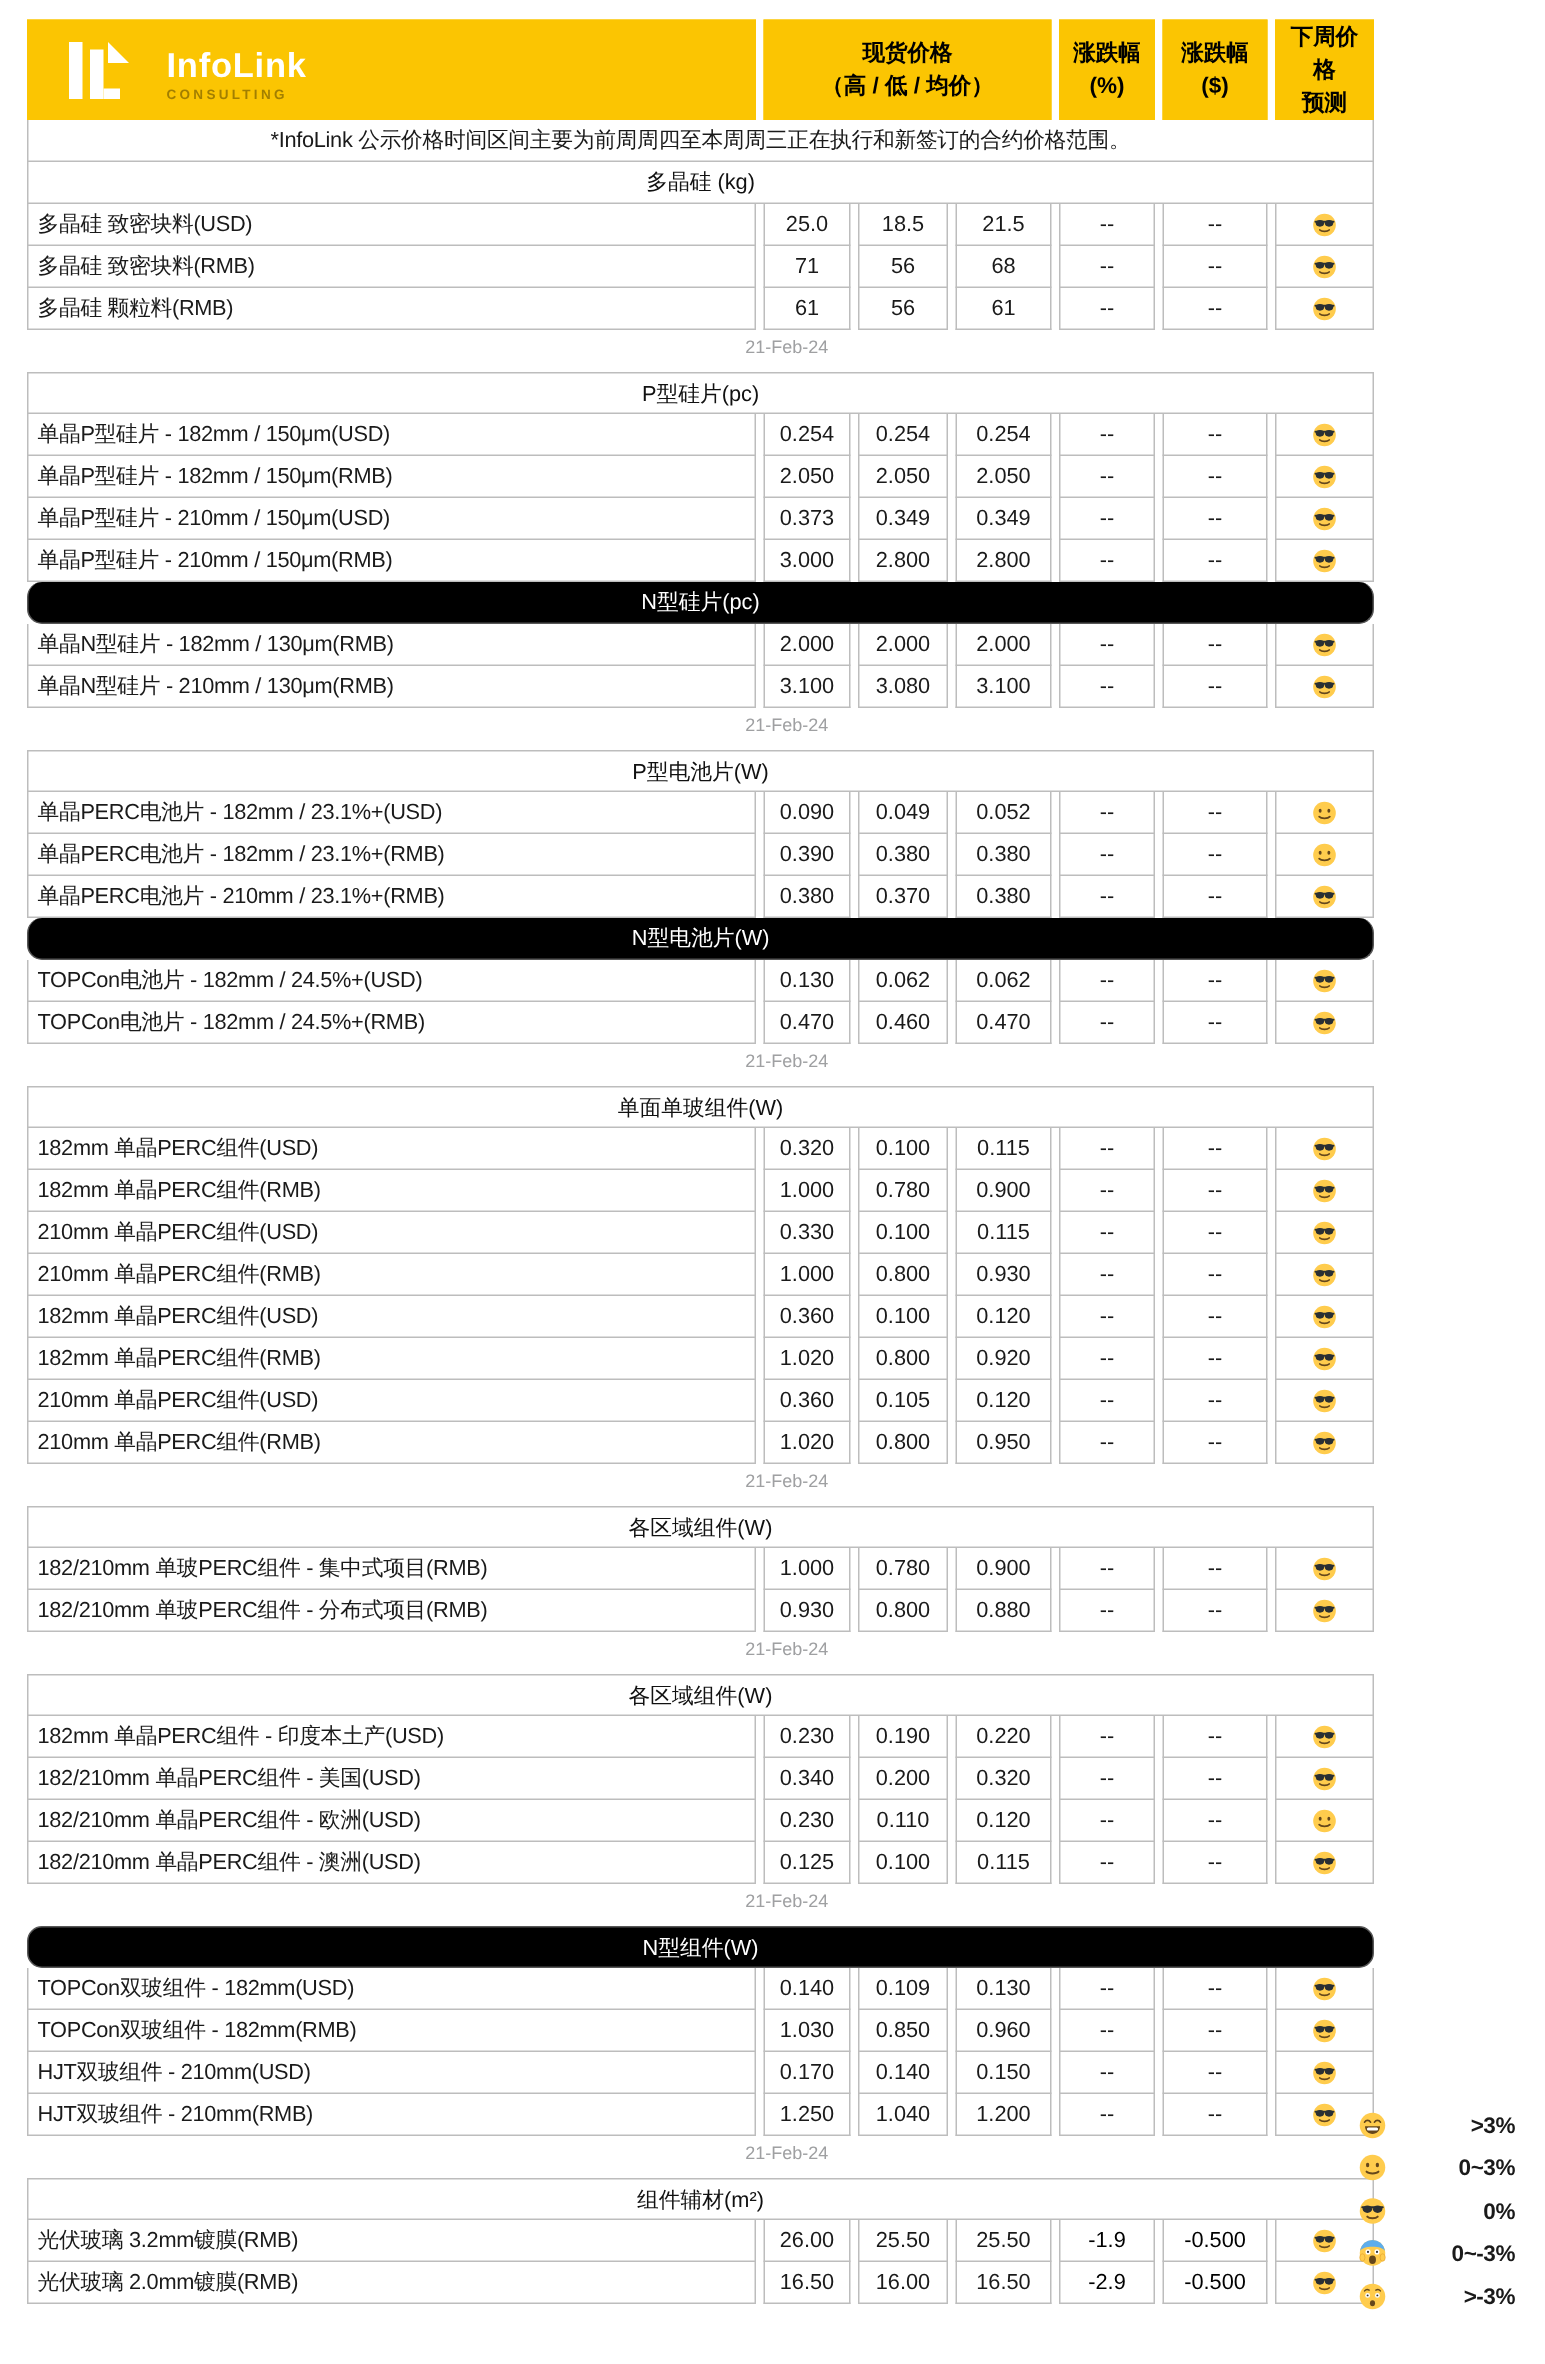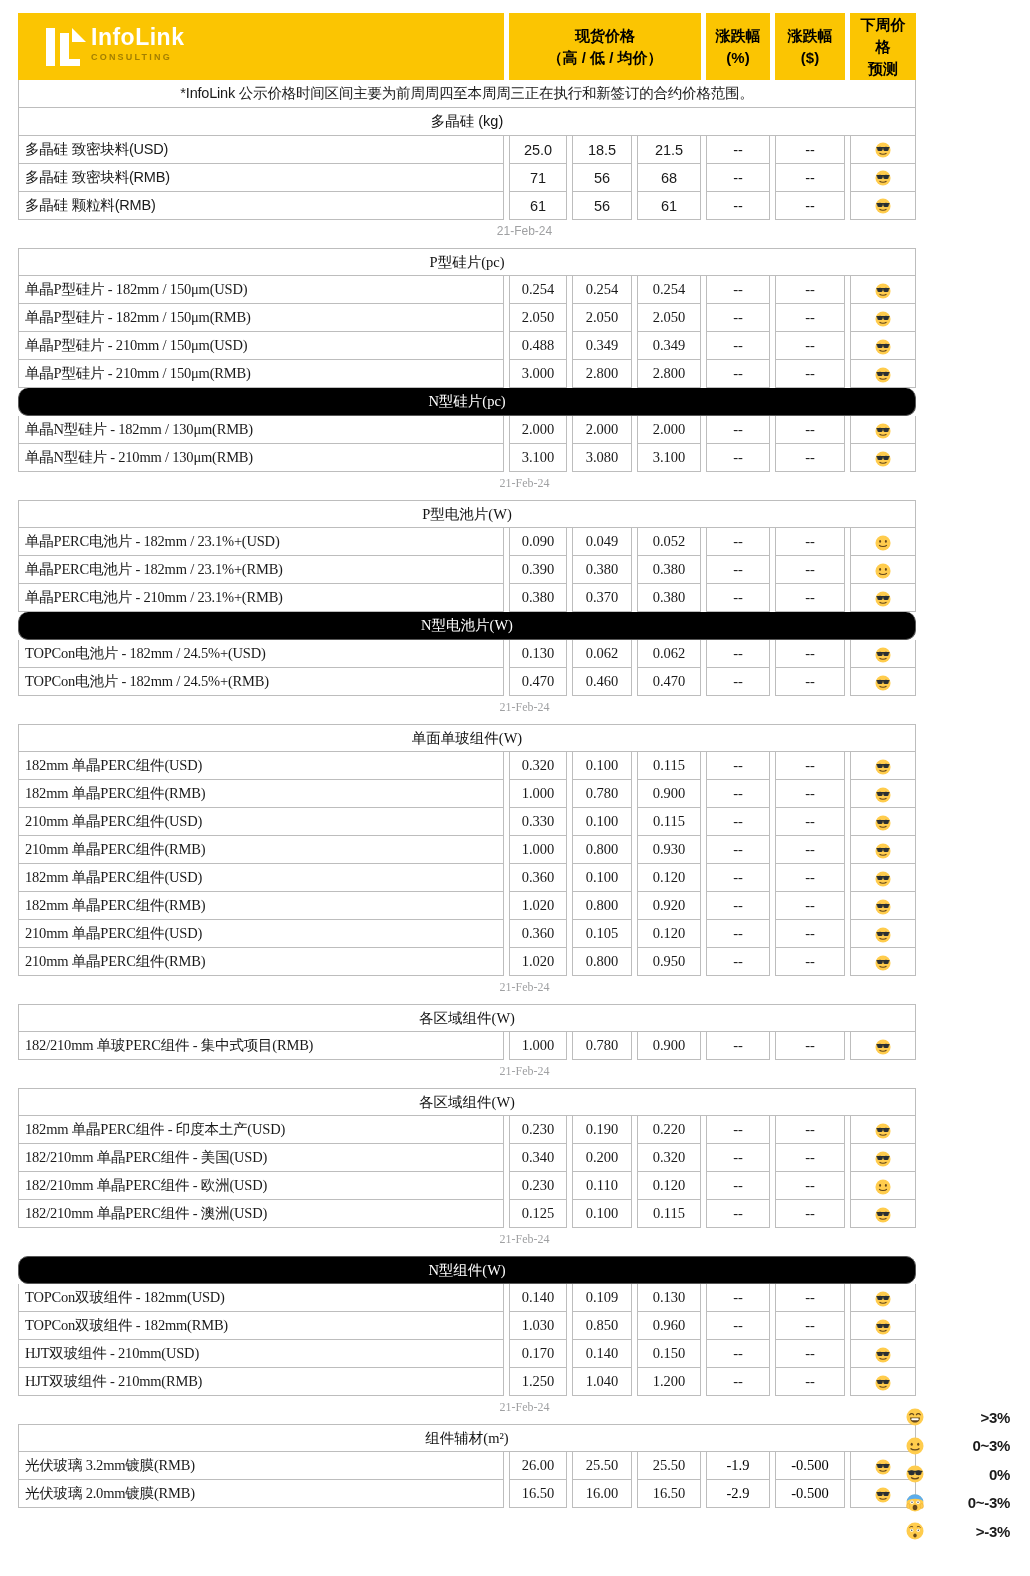--- a/index.html
+++ b/index.html
@@ -59,21 +59,21 @@
     border-color: #fbc502;
     height: 66px;
     font-weight: 700;
     font-size: 15px;
     line-height: 1.45;
     text-align: center;
     color: #000;
     white-space: normal;
   }
   th.logo-cell { text-align: left !important; padding-left: 26px !important; }
-  .brand { display: flex; align-items: flex-start; gap: 0; }
+  .brand { display: flex; align-items: flex-end; gap: 20px; }
   .brand-text { display: flex; flex-direction: column; line-height: 1; }
   .brand-name { color: #fff; font-size: 23px; font-weight: 700; letter-spacing: 0.5px; }
   .brand-sub { color: rgba(90, 70, 0, 0.55); font-size: 9px; font-weight: 700; letter-spacing: 2.2px; margin-top: 4px; }
 
   td.note-cell {
     text-align: center;
     font-weight: 700;
     font-size: 14.5px;
     height: 31px;
     letter-spacing: -0.2px;
@@ -81,21 +81,21 @@
   }
 
   .date {
     color: #9fa0a2;
     font-size: 12px;
     line-height: 14px;
     margin: 4px 0 0 1px;
     height: 14px;
     text-align: center;
   }
-  .block { margin-bottom: 10px; font-family: Liberation Serif, serif; }
+  .block { margin-bottom: 10px; }
   #first-block-date { margin-bottom: 10px; }
 
   .emo { width: 16px; height: 16px; display: inline-block; vertical-align: middle; }
 
   
   .legend {
     position: absolute;
     top: 1408px;
     left: 906px;
     width: 104px;
@@ -268,21 +268,21 @@
                   <circle cx="18" cy="18" r="17" fill="#FFCC4D"></circle>
                   <rect x="3" y="11.5" width="30" height="3" rx="1.5" fill="#292F33"></rect>
                   <ellipse cx="11.2" cy="15.5" rx="6.2" ry="5" fill="#292F33"></ellipse>
                   <ellipse cx="24.8" cy="15.5" rx="6.2" ry="5" fill="#292F33"></ellipse>
                   <path d="M11 25.5c2.5 2.8 11.5 2.8 14 0" stroke="#65471B" stroke-width="2.6" fill="none" stroke-linecap="round"></path>
                 </svg></td>
   </tr>
 
   <tr>
     <td class="label">单晶P型硅片 - 210mm / 150μm(USD)</td>
-    <td class="num">0.488</td>
+    <td class="num">0.373</td>
     <td class="num">0.349</td>
     <td class="num">0.349</td>
     <td class="num">--</td>
     <td class="num">--</td>
     <td class="emoji-cell"><svg class="emo" viewBox="0 0 36 36">
                   <circle cx="18" cy="18" r="17" fill="#FFCC4D"></circle>
                   <rect x="3" y="11.5" width="30" height="3" rx="1.5" fill="#292F33"></rect>
                   <ellipse cx="11.2" cy="15.5" rx="6.2" ry="5" fill="#292F33"></ellipse>
                   <ellipse cx="24.8" cy="15.5" rx="6.2" ry="5" fill="#292F33"></ellipse>
                   <path d="M11 25.5c2.5 2.8 11.5 2.8 14 0" stroke="#65471B" stroke-width="2.6" fill="none" stroke-linecap="round"></path>
@@ -622,20 +622,35 @@
     <td class="num">--</td>
     <td class="emoji-cell"><svg class="emo" viewBox="0 0 36 36">
                   <circle cx="18" cy="18" r="17" fill="#FFCC4D"></circle>
                   <rect x="3" y="11.5" width="30" height="3" rx="1.5" fill="#292F33"></rect>
                   <ellipse cx="11.2" cy="15.5" rx="6.2" ry="5" fill="#292F33"></ellipse>
                   <ellipse cx="24.8" cy="15.5" rx="6.2" ry="5" fill="#292F33"></ellipse>
                   <path d="M11 25.5c2.5 2.8 11.5 2.8 14 0" stroke="#65471B" stroke-width="2.6" fill="none" stroke-linecap="round"></path>
                 </svg></td>
   </tr>
 
+  <tr>
+    <td class="label">182/210mm 单玻PERC组件 - 分布式项目(RMB)</td>
+    <td class="num">0.930</td>
+    <td class="num">0.800</td>
+    <td class="num">0.880</td>
+    <td class="num">--</td>
+    <td class="num">--</td>
+    <td class="emoji-cell"><svg class="emo" viewBox="0 0 36 36">
+                  <circle cx="18" cy="18" r="17" fill="#FFCC4D"></circle>
+                  <rect x="3" y="11.5" width="30" height="3" rx="1.5" fill="#292F33"></rect>
+                  <ellipse cx="11.2" cy="15.5" rx="6.2" ry="5" fill="#292F33"></ellipse>
+                  <ellipse cx="24.8" cy="15.5" rx="6.2" ry="5" fill="#292F33"></ellipse>
+                  <path d="M11 25.5c2.5 2.8 11.5 2.8 14 0" stroke="#65471B" stroke-width="2.6" fill="none" stroke-linecap="round"></path>
+                </svg></td>
+  </tr>
 </tbody>
     </table>
     <div class="date">21-Feb-24</div>
   </div>
 
   <div class="block">
     <table class="grid">
       <colgroup>
         <col style="width:486px">
             <col style="width:58px">

